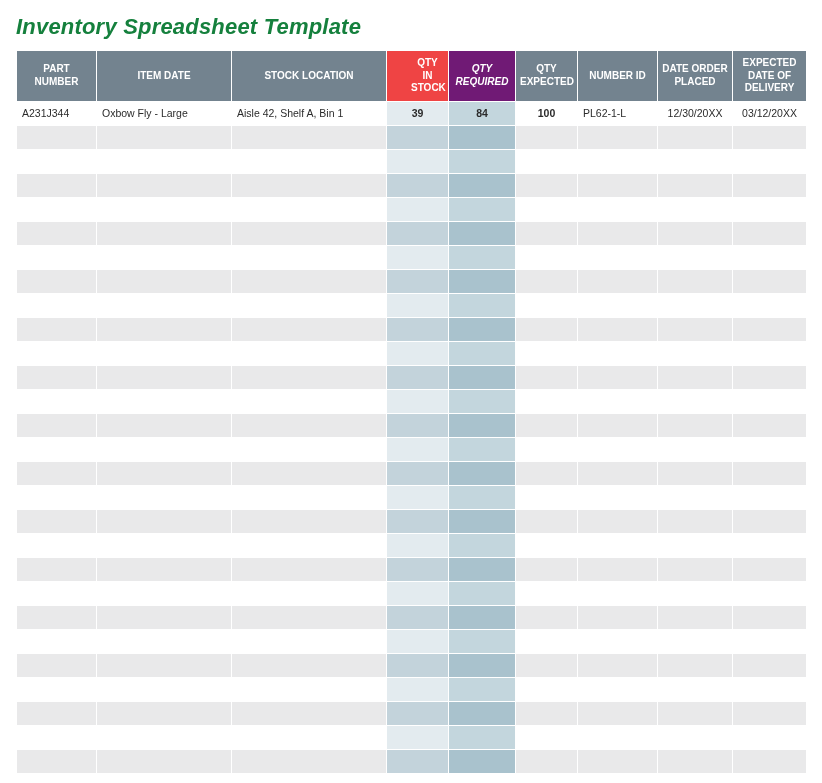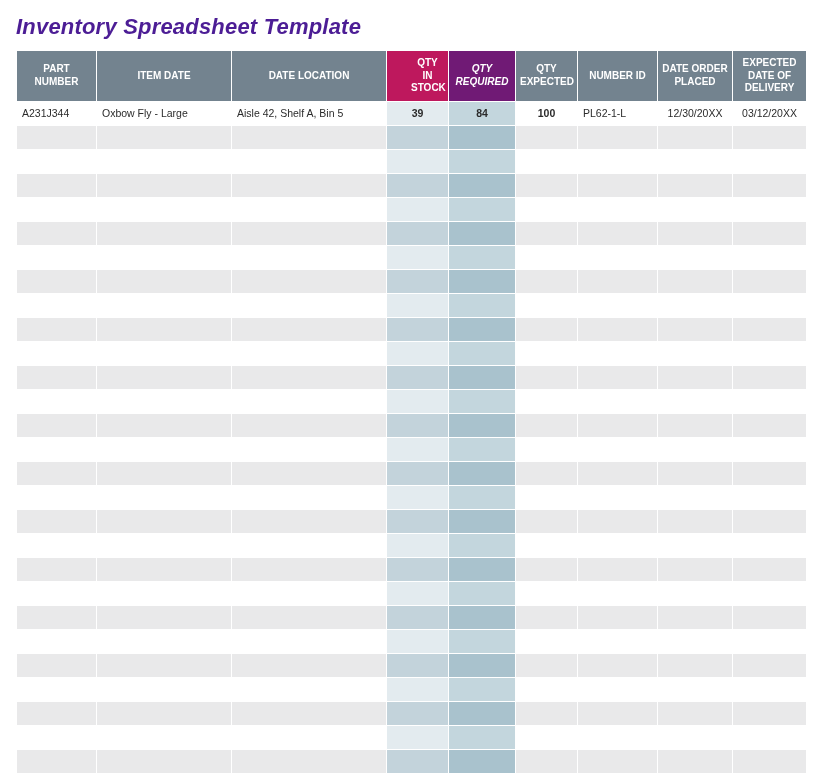--- a/index.html
+++ b/index.html
@@ -10,21 +10,21 @@
     body {
       font-family: Arial, Helvetica, sans-serif;
       background: #ffffff;
       padding: 14px 16px;
       width: 822px;
     }
     .page-title {
       font-size: 22px;
       font-weight: 700;
       font-style: italic;
-      color: #4c1d95;
+      color: #15803d;
       margin-bottom: 10px;
       letter-spacing: 0.2px;
     }
     table {
       border-collapse: collapse;
       width: 790px;
       table-layout: fixed;
     }
     th {
       background: #73838f;
@@ -32,21 +32,21 @@
       font-size: 10px;
       font-weight: 700;
       text-align: center;
       padding: 6px 4px;
       border: 1px solid #ffffff;
       vertical-align: middle;
       line-height: 1.25;
       height: 42px;
     }
     th.qty-in-stock {
-      background: #be185d;
+      background: #ef4444;
       padding-left: 24px;
     }
     th.qty-required {
       background: #701a75;
       font-style: italic;
     }
     td {
       border: 1px solid #ffffff;
       font-size: 10.5px;
       padding: 4px 5px;
@@ -110,34 +110,34 @@
       <col class="c-qtyreq">
       <col class="c-qtyord">
     <col class="c-orderid">
       <col class="c-dateplaced">
       <col class="c-dateexpected">
   </colgroup>
   <thead>
     <tr>
       <th>PART NUMBER</th>
       <th>ITEM DATE</th>
-      <th>DATE LOCATION</th>
+      <th>STOCK LOCATION</th>
       <th class="qty-in-stock">QTY IN STOCK</th>
       <th class="qty-required">QTY REQUIRED</th>
       <th>QTY EXPECTED</th>
       <th>NUMBER ID</th>
       <th>DATE ORDER PLACED</th>
       <th>EXPECTED DATE OF DELIVERY</th>
     </tr>
   </thead>
   <tbody id="tbody">
   <tr>
         <td class="col-part">A231J344</td>
         <td class="col-item">Oxbow Fly - Large</td>
-        <td class="col-stock">Aisle 42, Shelf A, Bin 5</td>
+        <td class="col-stock">Aisle 42, Shelf A, Bin 1</td>
         <td class="col-qty-stock">39</td>
         <td class="col-qty-req">84</td>
         <td class="col-qty-ord">100</td>
         <td class="col-orderid">PL62-1-L</td>
         <td class="col-date-placed">12/30/20XX</td>
         <td class="col-date-expected">03/12/20XX</td>
       </tr>
       <tr>
         <td class="col-part"></td>
         <td class="col-item"></td>

